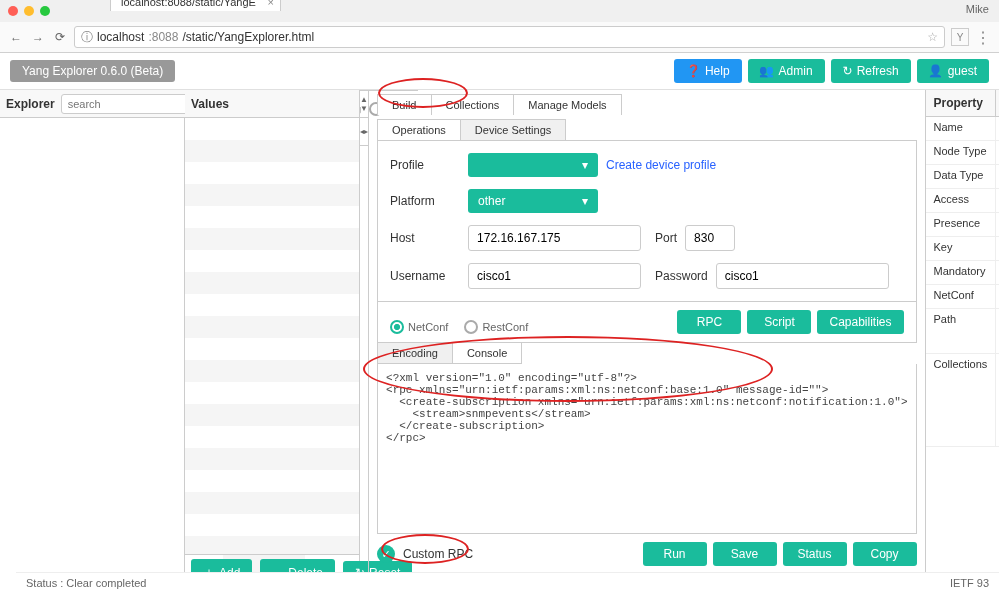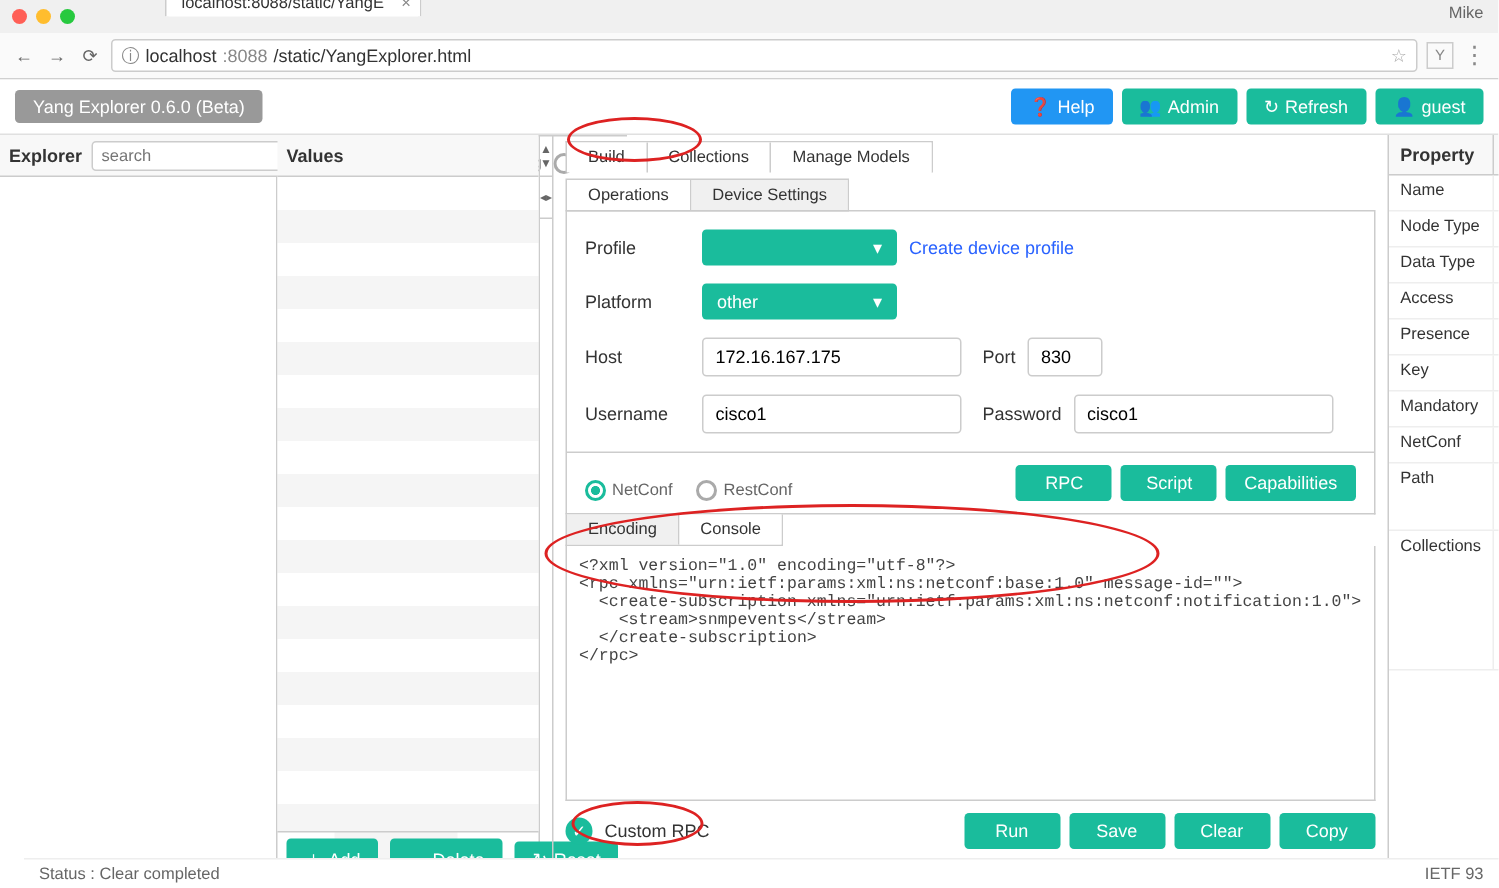--- a/index.html
+++ b/index.html
@@ -239,21 +239,21 @@
     &lt;stream&gt;snmpevents&lt;/stream&gt;
   &lt;/create-subscription&gt;
 &lt;/rpc&gt;</div>
 
     <div class="bottom-row">
       <span class="check-icon">✓</span>
       <span>Custom RPC</span>
       <div class="btns">
         <button class="btn btn-teal btn-wide">Run</button>
         <button class="btn btn-teal btn-wide">Save</button>
-        <button class="btn btn-teal btn-wide">Clear</button>
+        <button class="btn btn-teal btn-wide">Status</button>
         <button class="btn btn-teal btn-wide">Copy</button>
       </div>
     </div>
   </div>
 
   <div class="right-col">
     <div class="prop-head">
       <div>Property</div>
       <div>Value</div>
     </div>

